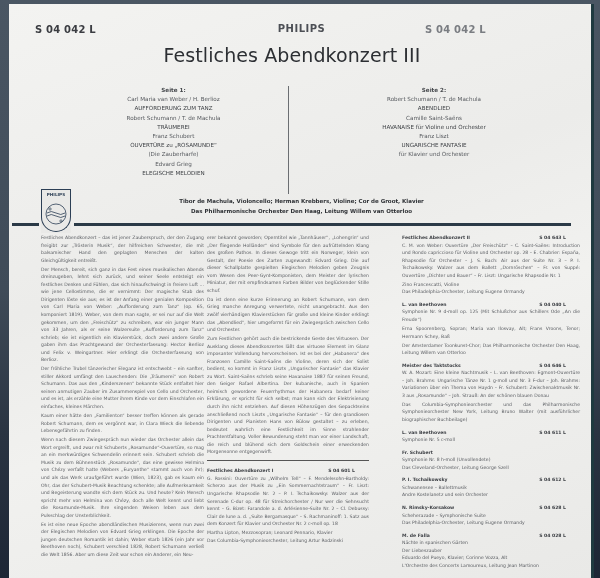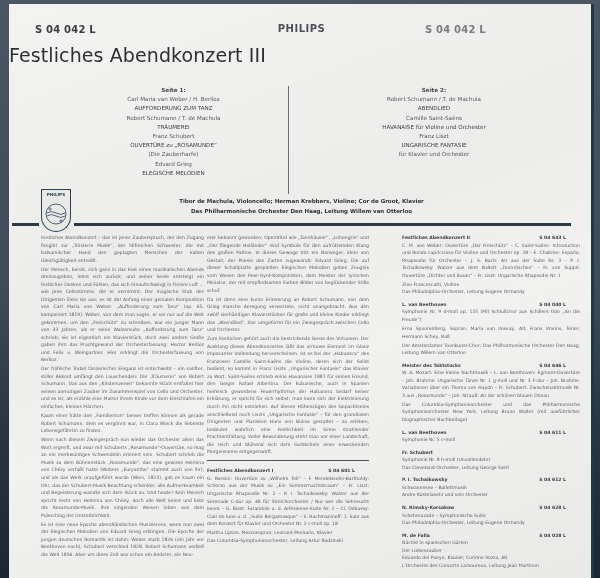--- a/index.html
+++ b/index.html
@@ -33,20 +33,21 @@
     top: 19px; left: 0; width: 585px;
     text-align: center;
     font-weight: bold;
     font-size: 10px;
     color: #4c4f55;
     letter-spacing: 0.5px;
   }
   .title {
     position: absolute;
     top: 40px; left: 0; width: 566px;
+    text-align: center;
     font-family: "DejaVu Sans", sans-serif;
     font-weight: normal;
     font-size: 19px;
     color: #2c2f33;
     letter-spacing: 0.1px;
   }
   .sides {
     position: absolute;
     top: 82px; left: 60px; width: 480px;
     display: flex;

